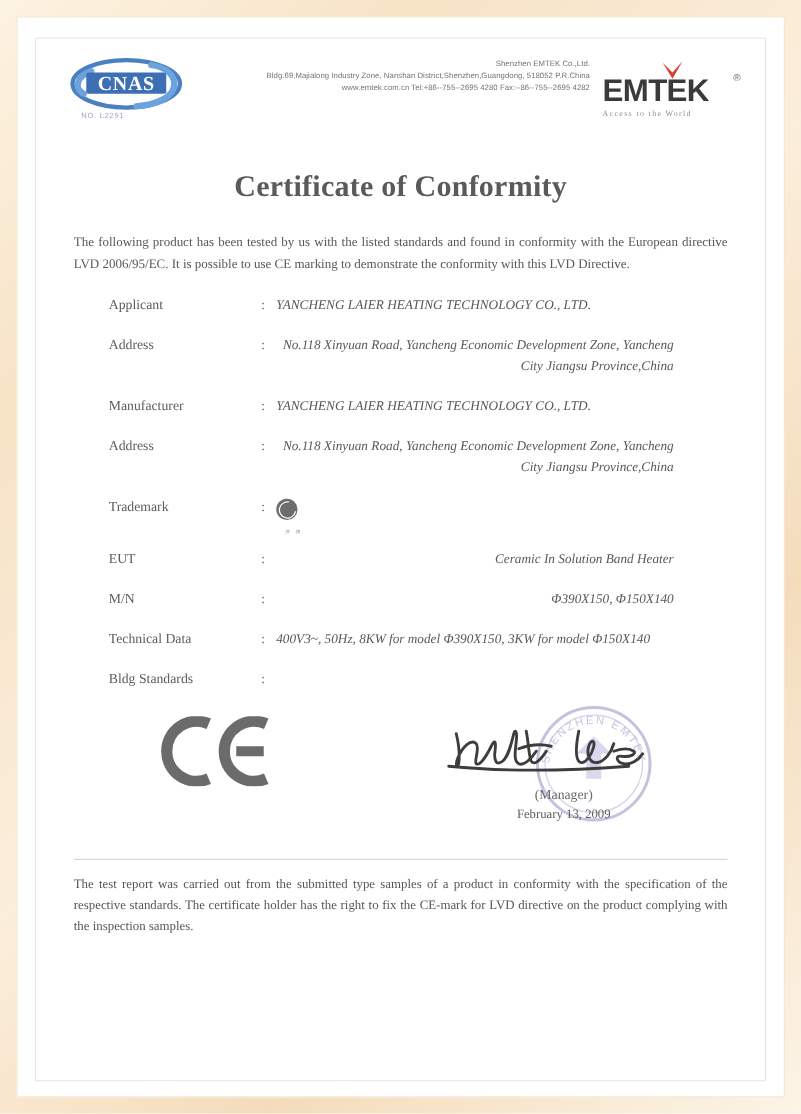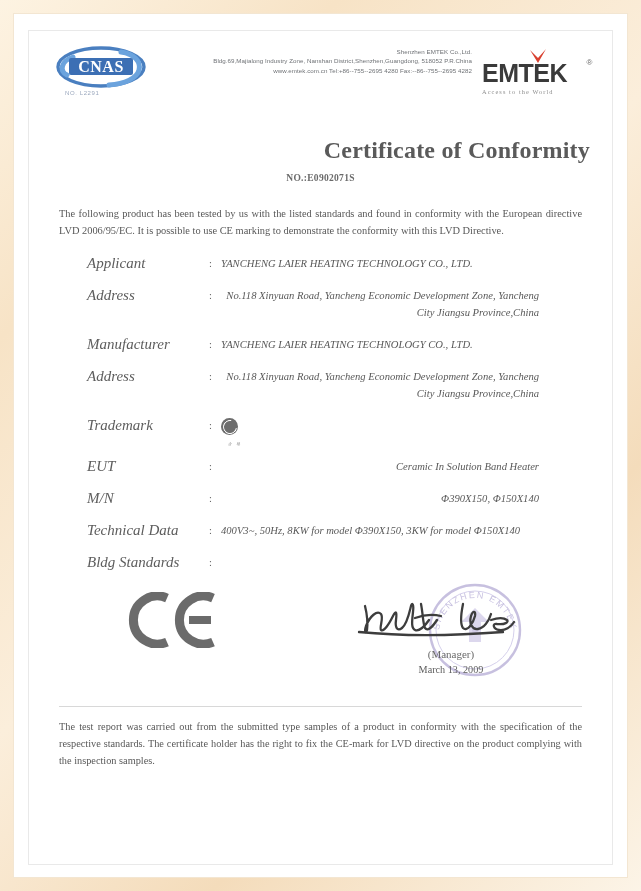--- a/index.html
+++ b/index.html
@@ -124,21 +124,20 @@
   }
 
   
   .title-block { text-align: center; margin-top: 22px; }
   .cert-title {
     font-family: "Liberation Serif", serif;
     font-size: 24px;
     font-weight: bold;
     color: #5a5a5a;
     letter-spacing: 0.2px;
-    text-align: right;
   }
   .cert-no {
     font-family: "Liberation Serif", serif;
     font-size: 9.5px;
     font-weight: bold;
     color: #6a6a6a;
     margin-top: 9px;
     letter-spacing: 0.3px;
   }
 
@@ -158,24 +157,23 @@
     padding: 0 8px 0 36px;
   }
   .field-row {
     display: flex;
     align-items: flex-start;
     margin-bottom: 15px;
   }
   .field-label {
     flex: none;
     width: 122px;
-    font-size: 15px;
+    font-size: 11px;
     color: #5d5d5d;
     line-height: 17px;
-    font-style: italic;
   }
   .field-colon {
     flex: none;
     width: 12px;
     font-size: 10.6px;
     color: #5d5d5d;
     line-height: 17px;
   }
   .field-value {
     flex: 1 1 auto;
@@ -321,21 +319,20 @@
               <path d="M2 1 L10 14 L18 0 L10 9 Z" fill="#d9402f"></path>
             </svg>
             <span class="emtek-reg">®</span>
           </div>
           <div class="emtek-tag">Access to the World</div>
         </div>
       </div>
 
       <div class="title-block">
         <div class="cert-title">Certificate of Conformity</div>
-        <div class="cert-no">NO.:E0902071S</div>
       </div>
 
       <div class="intro">The following product has been tested by us with the listed standards and found in conformity with the European directive LVD 2006/95/EC. It is possible to use CE marking to demonstrate the conformity with this LVD Directive.</div>
 
       <div class="fields">
 
         <div class="field-row">
           <div class="field-label">Applicant</div>
           <div class="field-colon">:</div>
           <div class="field-value">YANCHENG LAIER HEATING TECHNOLOGY CO., LTD.</div>
@@ -420,21 +417,21 @@
               <path d="M14 12 C16 20, 17 28, 16 36 C15 40, 13 38, 15 32 C19 22, 26 16, 30 20 C33 24, 28 34, 30 36 C33 38, 38 30, 42 22 C45 16, 46 18, 45 26 C44 33, 46 38, 51 34 C56 30, 58 20, 60 12 C61 8, 63 10, 62 18 C61 27, 60 34, 64 36 C68 38, 74 32, 78 26"></path>
               <path d="M70 10 C72 20, 72 30, 74 34 C77 38, 82 32, 86 26"></path>
               <path d="M64 24 C72 21, 82 20, 90 22"></path>
               <path d="M112 10 C110 20, 109 30, 112 34 C116 38, 122 30, 124 22 C125 17, 122 16, 120 22 C118 29, 121 36, 127 35 C133 34, 138 27, 140 20"></path>
               <path d="M140 26 C146 24, 152 23, 156 26 C158 28, 154 31, 146 30 C141 29, 142 35, 148 36 C154 37, 160 33, 163 28"></path>
               <path d="M8 38 C48 42, 100 42, 152 38"></path>
             </g>
           </svg>
 
           <div class="sig-caption">(Manager)</div>
-          <div class="sig-date">March 13, 2009</div>
+          <div class="sig-date">February 13, 2009</div>
         </div>
       </div>
 
       <div class="footer-rule"></div>
       <div class="footer-text">The test report was carried out from the submitted type samples of a product in conformity with the specification of the respective standards. The certificate holder has the right to fix the CE-mark for LVD directive on the product complying with the inspection samples.</div>
 
     </div>
   </div>
 </div>
 

